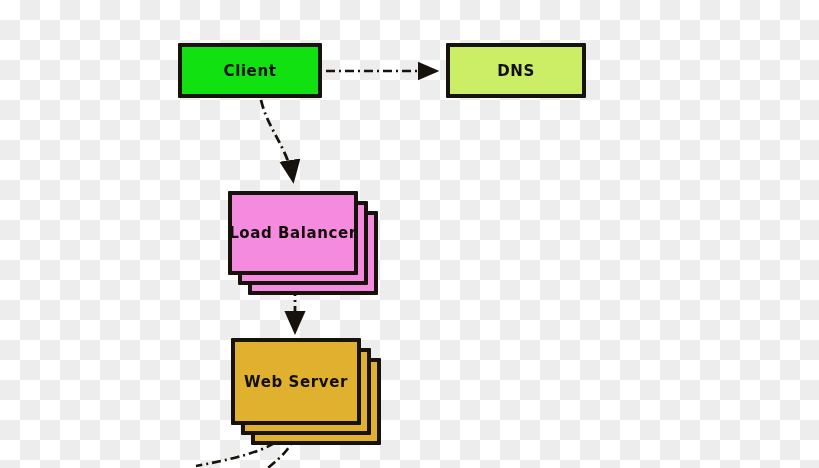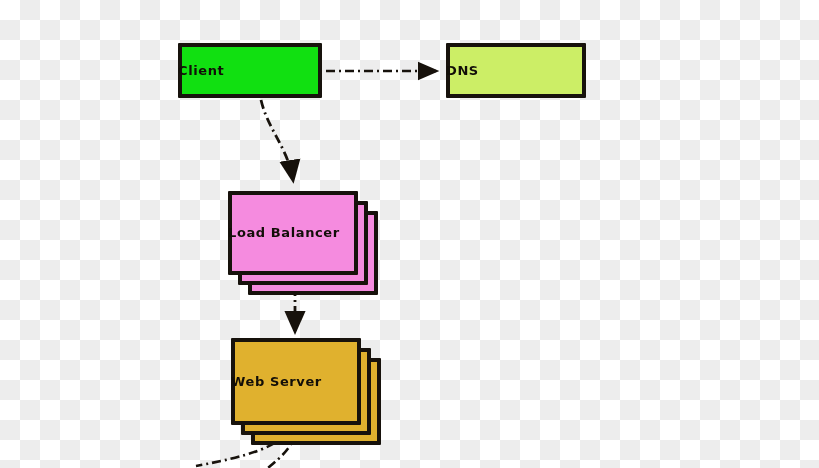--- a/index.html
+++ b/index.html
@@ -37,24 +37,24 @@
     box-sizing: border-box;
     border: 4px solid #17120c;
     border-radius: 1px;
   }
   .node-label {
     position: absolute;
     left: 0;
     right: 0;
     top: 50%;
     transform: translateY(-50%);
-    text-align: left;
+    text-align: center;
     font-family: "DejaVu Sans", sans-serif;
     font-weight: bold;
-    font-size: 13px;
+    font-size: 15px;
     letter-spacing: 0.6px;
     color: #120e08;
     line-height: 1.1;
     white-space: nowrap;
     pointer-events: none;
   }
 
   
   #connectors {
     position: absolute;

